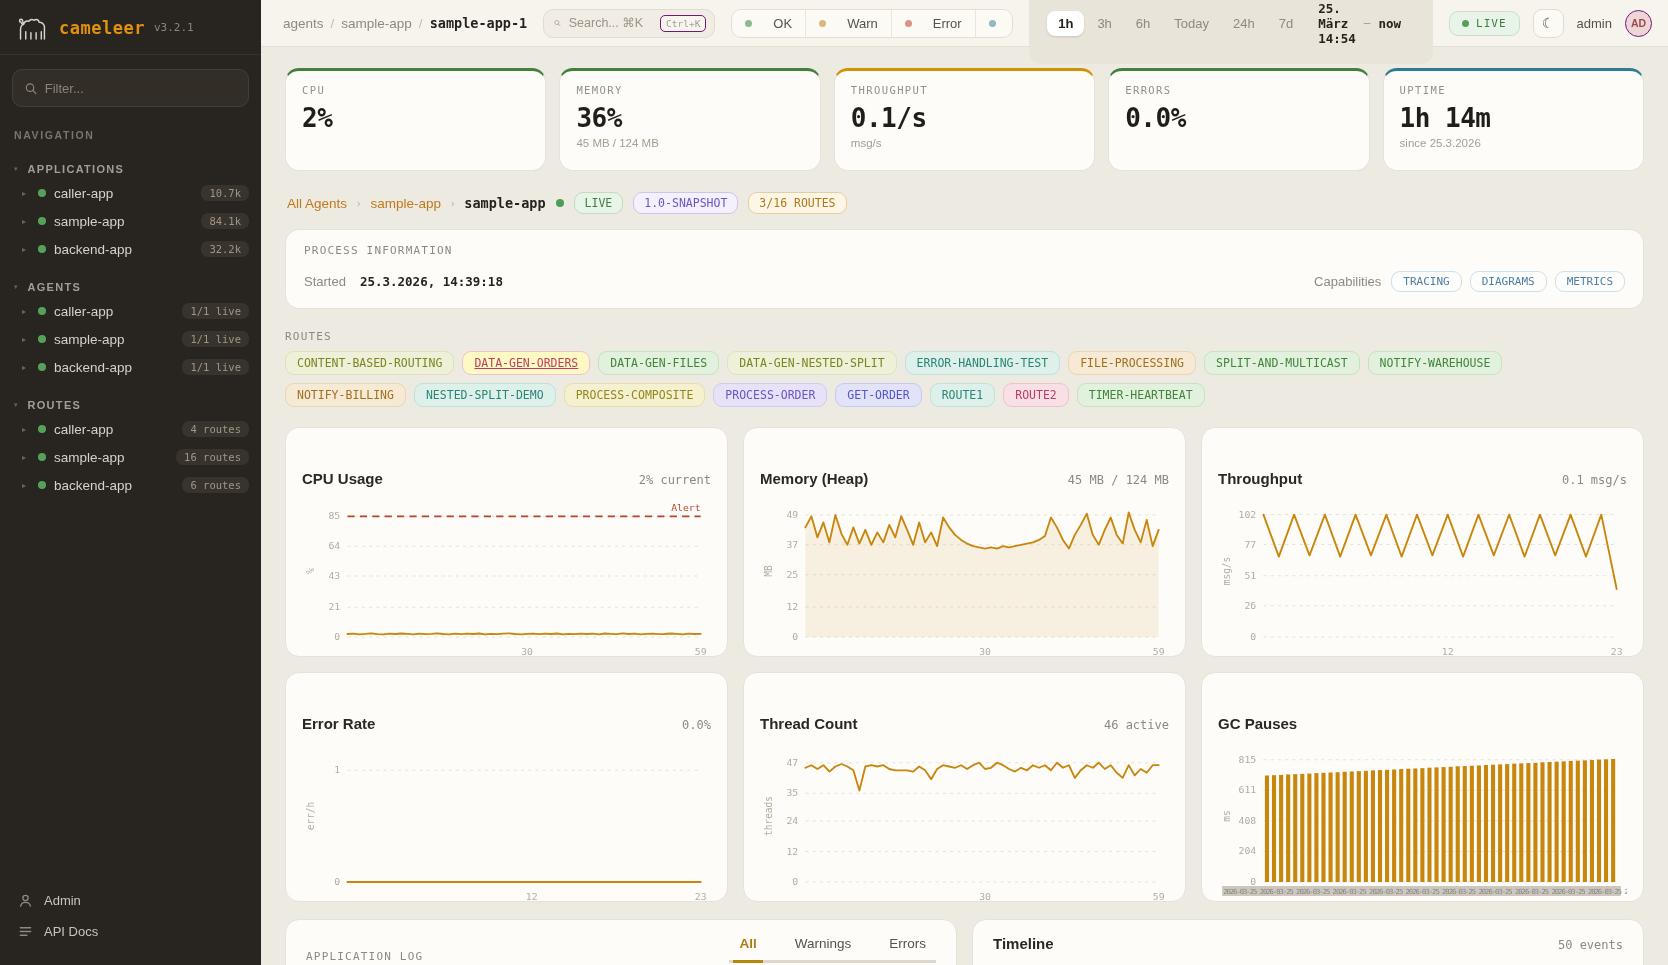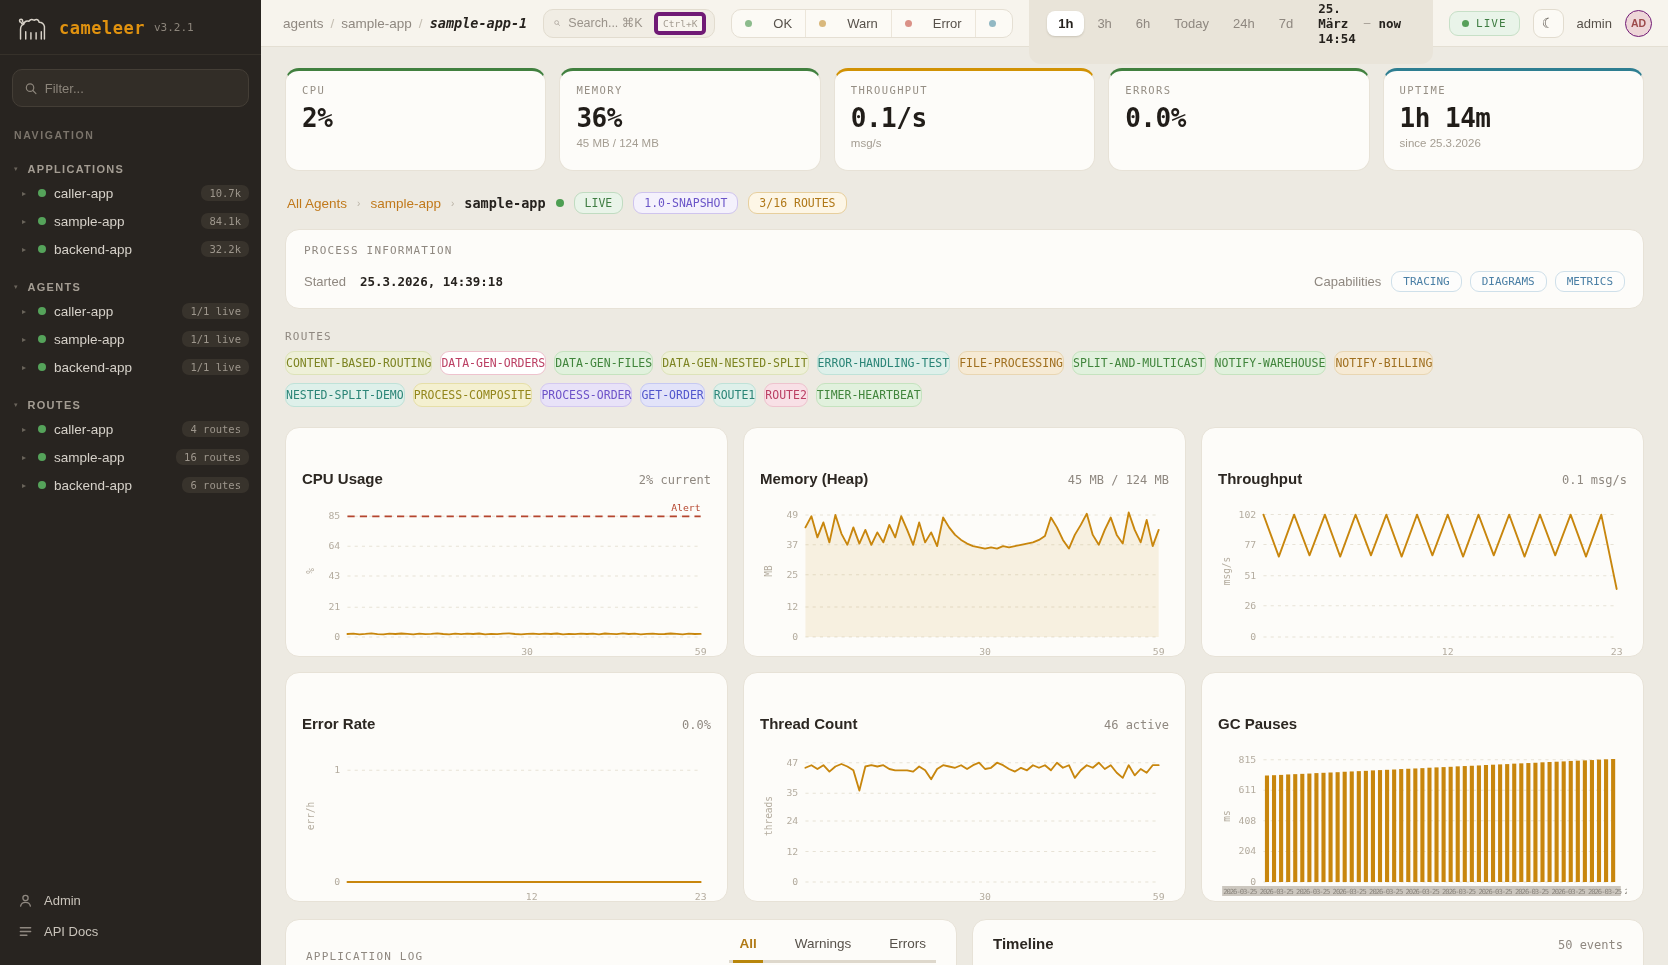--- a/index.html
+++ b/index.html
@@ -38,27 +38,27 @@
   .side-footer-item { display:flex; align-items:center; gap:11px; padding:8px 18px;
     font-size:13px; color:#c9c3ba; cursor:pointer; }
 
   
   .main { flex:1; display:flex; flex-direction:column; min-width:0; }
   .topbar { height:47px; min-height:47px; background:#f7f4ed; border-bottom:1px solid #e4dfd3;
     display:flex; align-items:center; gap:16px; padding:0 16px 0 22px; }
   .breadcrumb { display:flex; align-items:center; gap:7px; font-size:13.5px; white-space:nowrap; }
   .crumb { color:#8f8880; }
   .crumb-sep { color:#c4beb2; }
-  .crumb-current { color:#26221e; font-weight:bold; font-family:"DejaVu Sans Mono", monospace; font-size:13.5px;font-style:italic; }
+  .crumb-current { color:#26221e; font-weight:bold; font-family:"DejaVu Sans Mono", monospace; font-size:13.5px; }
   .search-pill { display:flex; align-items:center; gap:8px; background:#f1ede4; border:1px solid #e2dccf;
     border-radius:10px; height:29px; padding:0 8px 0 10px; width:208px; }
   .search-pill input { border:none; background:transparent; outline:none; font-size:12.5px;
     color:#57514a; width:100%; font-family:"Liberation Sans", sans-serif; }
   .search-pill input::placeholder { color:#9a938a; }
-  .kbd { border:4px solid #701a75; background:#f8f5ee; border-radius:5px; padding:2px 5px;
+  .kbd { border:1px solid #701a75; background:#f8f5ee; border-radius:5px; padding:2px 5px;
     font-family:"DejaVu Sans Mono", monospace; font-size:9.5px; color:#a59e93; white-space:nowrap; }
   .status-group { display:flex; background:#fcfaf5; border:1px solid #e5dfd3; border-radius:10px; overflow:hidden; }
   .status-item { display:flex; align-items:center; gap:21px; padding:6px 13px; font-size:13px;
     color:#57514a; cursor:pointer; }
   .status-item + .status-item { border-left:1px solid #ece6da; }
   .status-dot { width:7px; height:7px; border-radius:50%; }
   .time-group { display:flex; align-items:center; background:#e9e4d9; border-radius:12px; padding:18px; gap:2px; }
   .time-btn { border:none; background:transparent; font-size:13px; color:#8f8880; padding:5px 11px;
     border-radius:8px; cursor:pointer; font-family:"Liberation Sans", sans-serif; }
   .time-btn.active { background:#ffffff; color:#26221e; font-weight:bold; box-shadow:0 1px 2px rgba(60,50,30,.18); }
@@ -100,21 +100,21 @@
   .process-row { display:flex; align-items:center; margin-top:14px; gap:14px; }
   .muted { font-size:13px; color:#8f8880; }
   .mono-strong { font-family:"DejaVu Sans Mono", monospace; font-weight:bold; font-size:12.5px; color:#26221e; }
   .cap-wrap { margin-left:auto; display:flex; align-items:center; gap:10px; }
   .cap-badges { display:flex; gap:8px; }
   .cap-pill { background:#fdfdfc; border:1px solid #cfe0ea; color:#4a7fa5; border-radius:9px;
     padding:3px 11px; font-family:"DejaVu Sans Mono", monospace; font-size:11px; }
 
   .routes-block { margin-bottom:20px; }
   .route-badges { margin-top:8px; display:flex; flex-wrap:wrap; gap:8px; max-width:1250px; }
-  .route-pill { border-radius:9px; padding:4px 0; font-family:"DejaVu Sans Mono", monospace;
+  .route-pill { border-radius:9px; padding:4px 11px; font-family:"DejaVu Sans Mono", monospace;
     font-size:11.5px; border:1px solid; cursor:pointer; white-space:nowrap; }
 
   .charts-grid { display:grid; grid-template-columns:repeat(3,1fr); gap:15px; margin-bottom:17px; }
   .chart-card { height:230px; padding:14px 16px 8px; }
   .chart-head { display:flex; justify-content:space-between; align-items:baseline; }
   .chart-title { font-size:15px; font-weight:bold; color:#2c2722;margin-top:28px; }
   .chart-value { font-family:"DejaVu Sans Mono", monospace; font-size:12px; color:#8f8880; }
   .chart-svg { width:100%; height:172px; display:block; margin-top:4px; }
 
   .bottom-row { display:grid; grid-template-columns:1fr 1fr; gap:15px; }
@@ -356,21 +356,21 @@
                 <span class="cap-pill">METRICS</span>
               </span>
           </div>
         </div>
       </section>
 
       <div class="routes-block">
         <div class="card-label">ROUTES</div>
         <div class="route-badges" id="route-badges">
             <span class="route-pill" style="color: rgb(125, 132, 34); background: rgb(238, 240, 216); border-color: rgb(221, 227, 185);">CONTENT-BASED-ROUTING</span>
-            <span class="route-pill" style="color: rgb(187, 63, 99); background: #ffffff; border-color: rgb(238, 195, 206);">DATA-GEN-ORDERS</span>
+            <span class="route-pill" style="color: rgb(187, 63, 99); background: #fef9c3; border-color: rgb(238, 195, 206); text-decoration: underline;">DATA-GEN-ORDERS</span>
             <span class="route-pill" style="color: rgb(65, 133, 60); background: rgb(225, 241, 221); border-color: rgb(197, 227, 191);">DATA-GEN-FILES</span>
             <span class="route-pill" style="color: rgb(125, 132, 34); background: rgb(238, 240, 216); border-color: rgb(221, 227, 185);">DATA-GEN-NESTED-SPLIT</span>
             <span class="route-pill" style="color: rgb(43, 133, 119); background: rgb(222, 240, 234); border-color: rgb(191, 226, 216);">ERROR-HANDLING-TEST</span>
             <span class="route-pill" style="color: rgb(160, 112, 32); background: rgb(246, 234, 212); border-color: rgb(233, 214, 178);">FILE-PROCESSING</span>
             <span class="route-pill" style="color: rgb(65, 133, 60); background: rgb(225, 241, 221); border-color: rgb(197, 227, 191);">SPLIT-AND-MULTICAST</span>
             <span class="route-pill" style="color: rgb(65, 133, 60); background: rgb(225, 241, 221); border-color: rgb(197, 227, 191);">NOTIFY-WAREHOUSE</span>
             <span class="route-pill" style="color: rgb(160, 112, 32); background: rgb(246, 234, 212); border-color: rgb(233, 214, 178);">NOTIFY-BILLING</span>
             <span class="route-pill" style="color: rgb(43, 133, 119); background: rgb(222, 240, 234); border-color: rgb(191, 226, 216);">NESTED-SPLIT-DEMO</span>
             <span class="route-pill" style="color: rgb(147, 134, 28); background: rgb(244, 240, 208); border-color: rgb(230, 223, 168);">PROCESS-COMPOSITE</span>
             <span class="route-pill" style="color: rgb(109, 82, 200); background: rgb(232, 226, 248); border-color: rgb(212, 201, 240);">PROCESS-ORDER</span>

